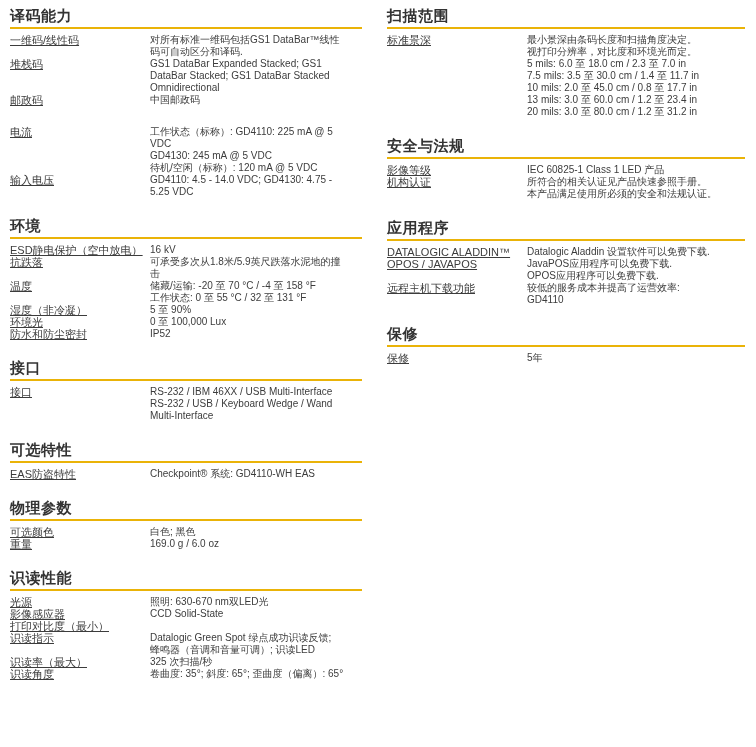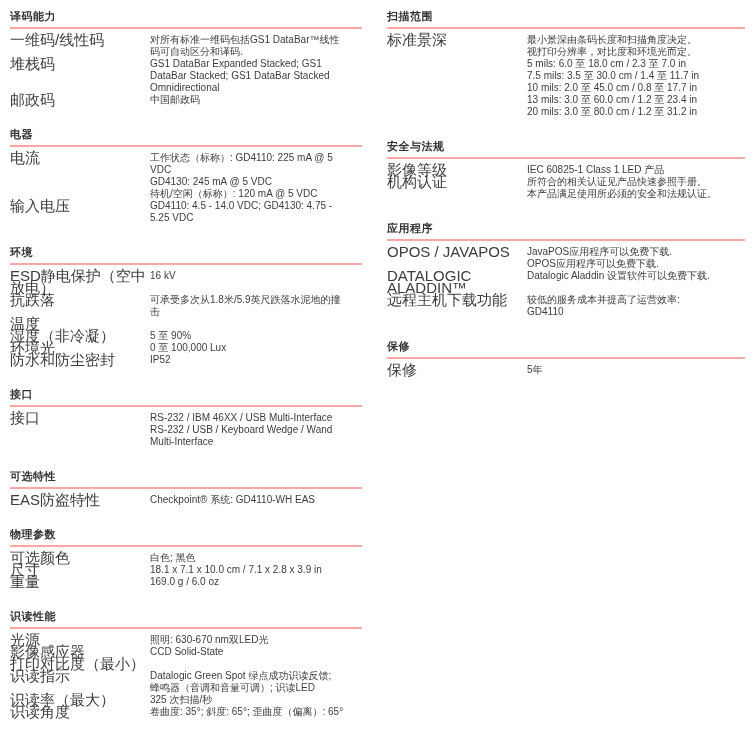--- a/index.html
+++ b/index.html
@@ -18,39 +18,40 @@
     display: flex;
     padding: 8px 0 0 10px;
     gap: 25px;
     box-sizing: border-box;
   }
   .col { display: block; }
   .col-left  { width: 352px; flex: 0 0 352px; }
   .col-right { width: 358px; flex: 0 0 358px; }
   .section { margin: 0 0 20px 0; }
   .section-title {
-    font-size: 11px;
+    font-size: 15px;
     font-weight: bold;
     color: #333333;
     letter-spacing: 0.5px;
     line-height: 16px;
     padding-bottom: 3px;
-    border-bottom: 2px solid #fca5a5;
+    border-bottom: 2px solid #eab308;
     margin: 0 0 5px 0;
   }
   .row {
     display: flex;
     align-items: flex-start;
   }
   .row-label {
     width: 140px;
     flex: 0 0 140px;
-    font-size: 15px;
+    font-size: 11px;
     line-height: 12px;
     color: #3c3c3c;
+    text-decoration: underline;
   }
   .row-value {
     flex: 1 1 auto;
     font-size: 10px;
     line-height: 12px;
     color: #3c3c3c;
     white-space: pre-line;
   }
 </style>
 </head>
@@ -73,21 +74,20 @@
 DataBar Stacked; GS1 DataBar Stacked
 Omnidirectional</div>
       </div>
       <div class="row">
         <div class="row-label">邮政码</div>
         <div class="row-value">中国邮政码</div>
       </div>
     </div>
 
     <div class="section">
-      <div class="section-title">电器</div>
       <div class="row">
         <div class="row-label">电流</div>
         <div class="row-value">工作状态（标称）: GD4110: 225 mA @ 5
 VDC
 GD4130: 245 mA @ 5 VDC
 待机/空闲（标称）: 120 mA @ 5 VDC</div>
       </div>
       <div class="row">
         <div class="row-label">输入电压</div>
         <div class="row-value">GD4110: 4.5 - 14.0 VDC; GD4130: 4.75 -
@@ -101,20 +101,22 @@
         <div class="row-label">ESD静电保护（空中放电）</div>
         <div class="row-value">16 kV</div>
       </div>
       <div class="row">
         <div class="row-label">抗跌落</div>
         <div class="row-value">可承受多次从1.8米/5.9英尺跌落水泥地的撞
 击</div>
       </div>
       <div class="row">
         <div class="row-label">温度</div>
+        <div class="row-value">储藏/运输: -20 至 70 °C / -4 至 158 °F
+工作状态: 0 至 55 °C / 32 至 131 °F</div>
       </div>
       <div class="row">
         <div class="row-label">湿度（非冷凝）</div>
         <div class="row-value">5 至 90%</div>
       </div>
       <div class="row">
         <div class="row-label">环境光</div>
         <div class="row-value">0 至 100,000 Lux</div>
       </div>
       <div class="row">
@@ -139,24 +141,20 @@
         <div class="row-label">EAS防盗特性</div>
         <div class="row-value">Checkpoint® 系统: GD4110-WH EAS</div>
       </div>
     </div>
 
     <div class="section">
       <div class="section-title">物理参数</div>
       <div class="row">
         <div class="row-label">可选颜色</div>
         <div class="row-value">白色; 黑色</div>
-      </div>
-      <div class="row">
-        <div class="row-label">尺寸</div>
-        <div class="row-value">18.1 x 7.1 x 10.0 cm / 7.1 x 2.8 x 3.9 in</div>
       </div>
       <div class="row">
         <div class="row-label">重量</div>
         <div class="row-value">169.0 g / 6.0 oz</div>
       </div>
     </div>
 
     <div class="section">
       <div class="section-title">识读性能</div>
       <div class="row">
@@ -212,29 +210,29 @@
       <div class="row">
         <div class="row-label">机构认证</div>
         <div class="row-value">所符合的相关认证见产品快速参照手册。
 本产品满足使用所必须的安全和法规认证。</div>
       </div>
     </div>
 
     <div class="section">
       <div class="section-title">应用程序</div>
       <div class="row">
+        <div class="row-label">DATALOGIC ALADDIN™</div>
+        <div class="row-value">Datalogic Aladdin 设置软件可以免费下载.</div>
+      </div>
+      <div class="row">
         <div class="row-label">OPOS / JAVAPOS</div>
         <div class="row-value">JavaPOS应用程序可以免费下载.
 OPOS应用程序可以免费下载.</div>
       </div>
       <div class="row">
-        <div class="row-label">DATALOGIC ALADDIN™</div>
-        <div class="row-value">Datalogic Aladdin 设置软件可以免费下载.</div>
-      </div>
-      <div class="row">
         <div class="row-label">远程主机下载功能</div>
         <div class="row-value">较低的服务成本并提高了运营效率:
 GD4110</div>
       </div>
     </div>
 
     <div class="section">
       <div class="section-title">保修</div>
       <div class="row">
         <div class="row-label">保修</div>

